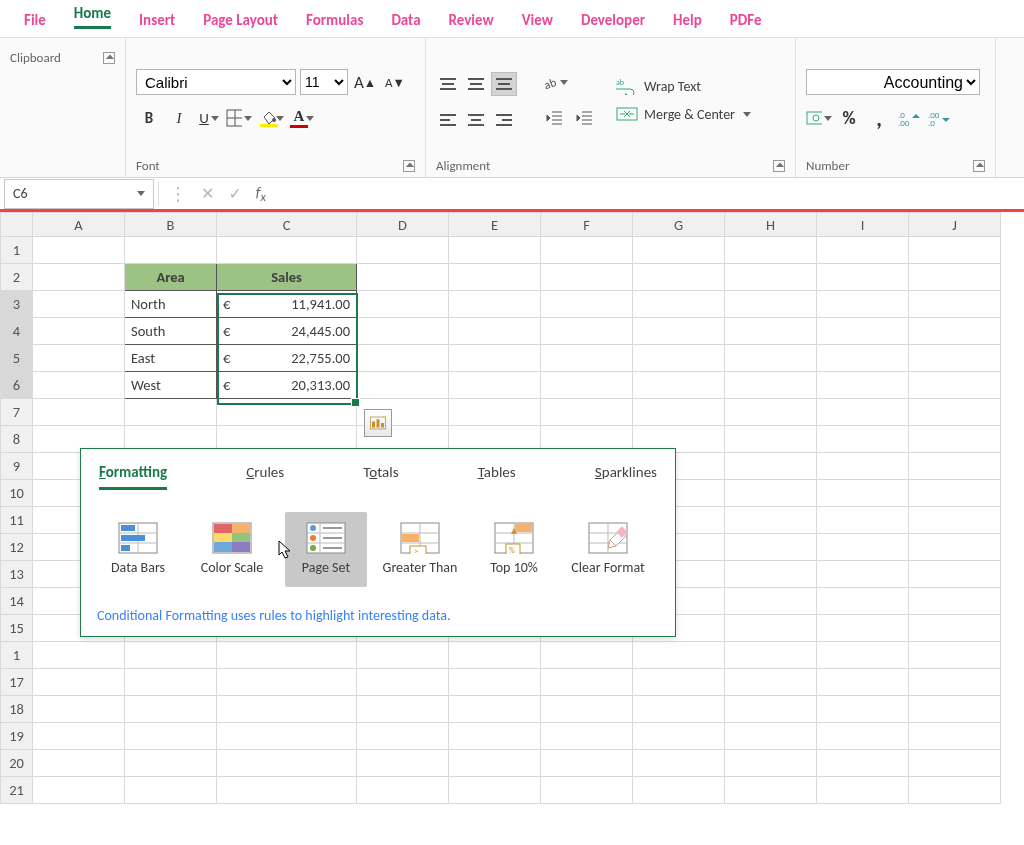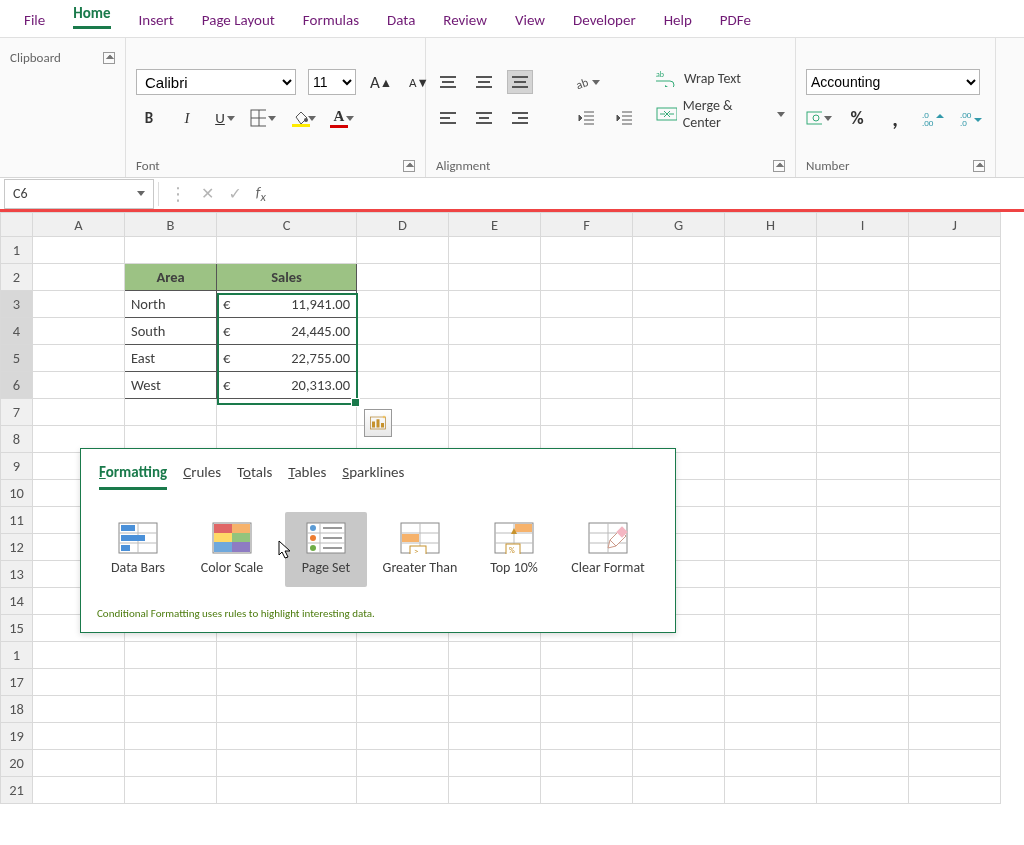--- a/index.html
+++ b/index.html
@@ -1,20 +1,20 @@
 <!DOCTYPE html>
 <html><head>
 <meta charset="utf-8">
 <style>
   * { box-sizing: border-box; }
   html, body { margin:0; padding:0; font-family: "Segoe UI", Calibri, Arial, sans-serif; font-size:14px; color:#404040; background:#fff; width:1024px; height:845px; overflow:hidden; }
 
   
   .tabstrip { display:flex; align-items:flex-end; height:38px; padding:0 10px; background:#fff; border-bottom:1px solid #e0e0e0; }
-  .tabstrip .tab { padding:8px 14px; font-size:15px; color:#701a75; cursor:default; }
+  .tabstrip .tab { padding:8px 14px; font-size:15px; color:#ec4899; cursor:default;font-weight:bold; }
   .tabstrip .tab.active { color:#1a7a4b; font-weight:600; }
   .tabstrip .tab.active::after { content:""; display:block; height:3px; background:#1a7a4b; margin-top:4px; }
 
   
   .ribbon { display:flex; height:140px; background:#fafafa; border-bottom:1px solid #d6d6d6; }
   .group { border-right:1px solid #e0e0e0; padding:8px 10px 4px 10px; display:flex; flex-direction:column; }
   .group-body { flex:1; display:flex; align-items:center; gap:6px; }
   .group-label { display:flex; justify-content:space-between; align-items:center; font-size:13px; color:#666; padding-top:4px; }
   .group-launcher { width:12px; height:12px; border:1px solid #999; position:relative; }
   .group-launcher::after { content:""; position:absolute; right:1px; bottom:1px; border:3px solid transparent; border-left-color:#777; border-top-color:#777; transform:rotate(45deg); }
@@ -23,38 +23,38 @@
   .paste-big { display:flex; flex-direction:column; align-items:center; width:54px; }
   .paste-icon { width:30px; height:36px; background:#fff; border:2px solid #b88a3a; border-radius:3px; position:relative; margin-bottom:2px;}
   .paste-icon::before { content:""; position:absolute; left:4px; right:4px; top:-4px; height:6px; background:#888; border-radius:2px; }
   .paste-icon::after { content:""; position:absolute; left:6px; right:-4px; bottom:-4px; top:8px; background:#fff; border:1px solid #aaa; }
   .mini-stack { display:flex; flex-direction:column; gap:8px; margin-left:4px; }
   .mini-btn { width:26px; height:22px; display:flex; align-items:center; justify-content:center; }
   .drop-caret { width:0;height:0;border-left:4px solid transparent;border-right:4px solid transparent;border-top:5px solid #666; display:inline-block; margin-left:2px; vertical-align:middle;}
 
   
   .fontbox { display:flex; flex-direction:column; gap:10px; }
-  .row { display:flex; align-items:center; gap:12px; }
+  .row { display:flex; align-items:flex-end; gap:4px; }
   select.font-name { width:160px; height:26px; font-size:15px; padding:0 4px; border:1px solid #b5b5b5; background:#fff;}
   select.font-size { width:48px; height:26px; font-size:14px; border:1px solid #b5b5b5; background:#fff;}
   .sqbtn { width:26px; height:26px; display:flex; align-items:center; justify-content:center; font-size:15px; color:#333; }
   .color-under { width:18px; height:3px; display:block; }
   .fillbtn, .fontcolorbtn { display:flex; flex-direction:column; align-items:center; }
 
   
   .align-grid { display:flex; flex-direction:column; gap:10px; }
   .alnbtn { width:24px; height:22px; display:flex; flex-direction:column; justify-content:center; gap:3px; align-items:center;}
   .alnbtn span { display:block; height:2px; background:#555; }
   .alnbtn.selected { background:#d4d4d4; outline:1px solid #bbb;}
   .wrap-merge { display:flex; flex-direction:column; gap:10px; margin-left:12px;}
   .textbtn { display:flex; align-items:center; gap:6px; font-size:14px; }
 
   
   .number-col { display:flex; flex-direction:column; gap:10px; }
-  select.numfmt { width:174px; height:26px; border:1px solid #b5b5b5; background:#fff; font-size:14px;}
+  select.numfmt { width:174px; height:26px; border:1px solid #b5b5b5; background:#fff; font-size:16px;text-align:right;}
 
   
   .fbar { display:flex; align-items:center; height:34px; border-bottom:3px solid #ef4444; background:#fff; }
   .namebox { width:150px; height:30px; border:1px solid #c8c8c8; margin:0 4px; display:flex; align-items:center; padding:0 8px; justify-content:space-between;}
   .fbar-btns { display:flex; align-items:center; gap:14px; padding:0 10px; color:#b5b5b5; }
   .fx { font-style:italic; color:#666; font-size:15px;}
   .fval { flex:1; padding:0 10px; font-size:15px; }
 
   
   .gridwrap { position:relative; height:calc(845px - 38px - 140px - 34px); overflow:hidden; }
@@ -76,30 +76,30 @@
   
   .marquee { position:absolute; border:2px solid #1a7a4b; pointer-events:none; }
   .marquee::after { content:""; position:absolute; right:-4px; bottom:-4px; width:7px; height:7px; background:#1a7a4b; border:1px solid #fff; }
 
   
   .qa-icon { position:absolute; width:28px; height:28px; border:1px solid #999; background:linear-gradient(#fff,#e8e8e8); display:flex; align-items:center; justify-content:center; }
   .qa-icon svg { width:18px; height:18px; }
 
   
   .qa-panel { position:absolute; background:#fff; border:1px solid #1a7a4b; box-shadow:0 2px 6px rgba(0,0,0,0.15); padding:14px 14px 12px 14px; }
-  .qa-tabs { display:flex; gap:16px; padding:0 4px 6px 4px; }
+  .qa-tabs { display:flex; gap:16px; padding:0 4px 6px 4px;justify-content:space-between; }
   .qa-tab { font-size:15px; color:#444; padding-bottom:6px; }
   .qa-tab u { text-decoration:underline; }
   .qa-tab.active { color:#1a7a4b; font-weight:600; border-bottom:3px solid #1a7a4b; }
   .qa-opts { display:flex; gap:12px; padding:16px 2px 16px 2px; }
   .qa-opt { width:82px; display:flex; flex-direction:column; align-items:center; gap:6px; padding:10px 2px; border-radius:2px;}
   .qa-opt.hover { background:#c8c8c8; }
   .qa-opt .ic { width:40px; height:32px; }
   .qa-opt .lbl { font-size:14px; text-align:left; line-height:1.2; }
-  .qa-desc { font-size:11px; color:#4d7c0f; padding:4px 2px 0 2px; }
+  .qa-desc { font-size:14px; color:#3b82f6; padding:4px 2px 0 2px; }
 
   
   .cursor { position:absolute; width:14px; height:20px; pointer-events:none; }
 
   .w-A{width:92px}.w-B{width:92px}.w-C{width:140px}.w-D{width:92px}.w-E{width:92px}.w-F{width:92px}.w-G{width:92px}.w-H{width:92px}.w-I{width:92px}.w-J{width:92px}
 </style>
 </head>
 <body>
 
 <div class="tabstrip">

